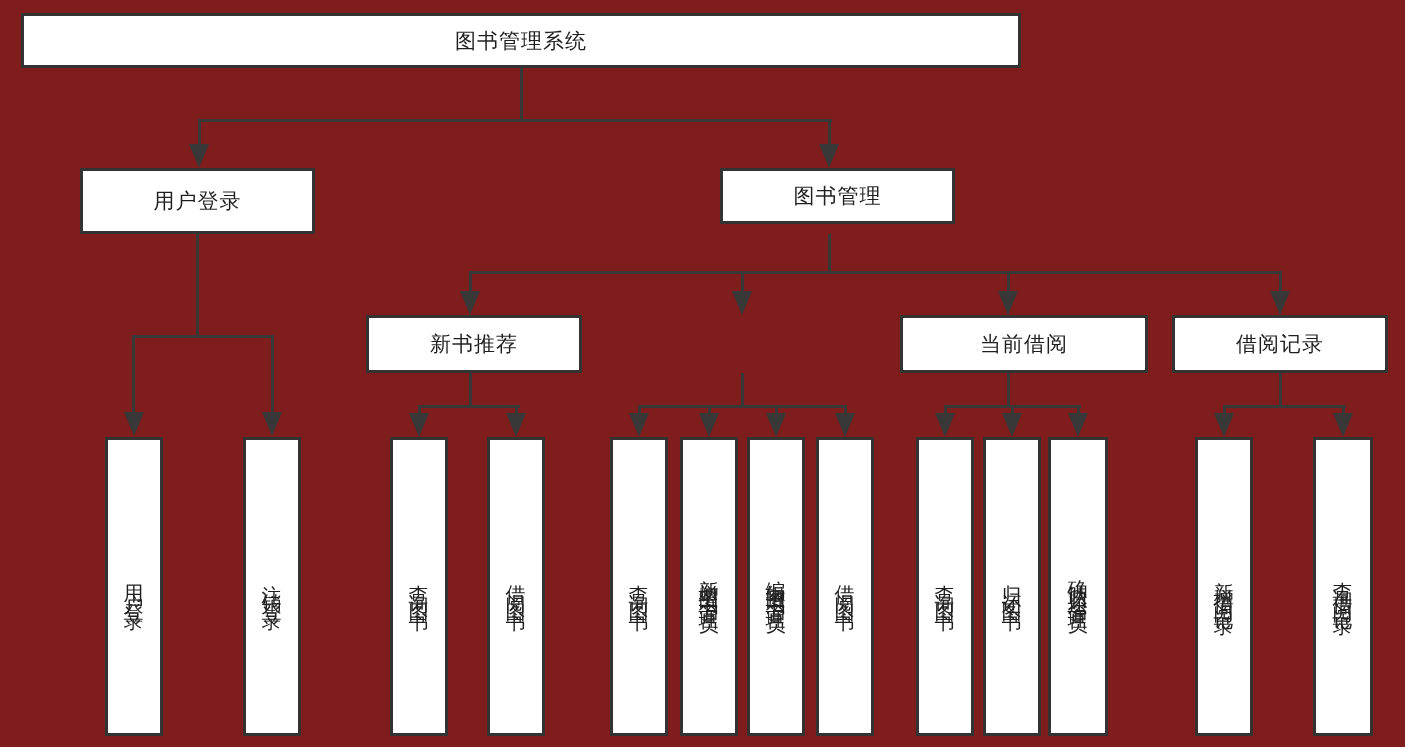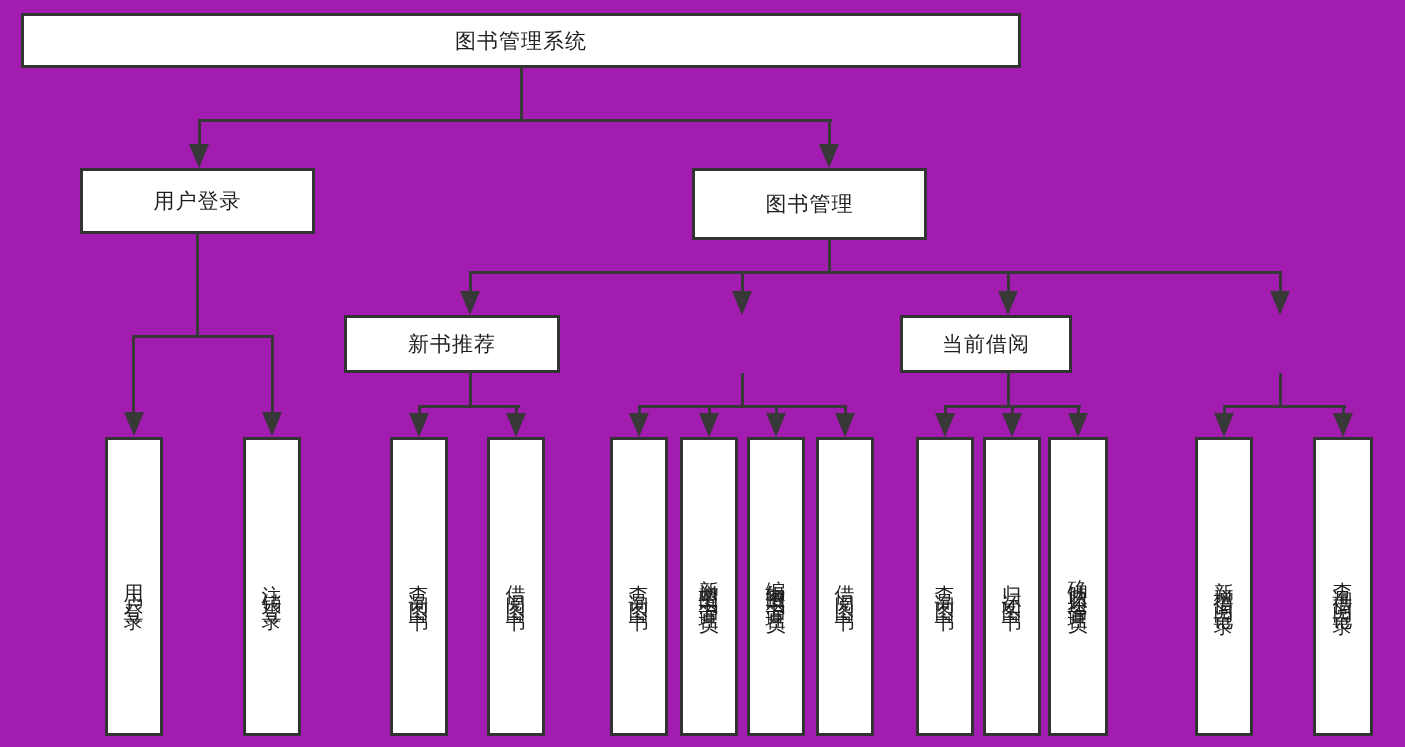--- a/index.html
+++ b/index.html
@@ -1,19 +1,19 @@
 <!DOCTYPE html>
 <html><head>
 <meta charset="utf-8">
 <style>
   html,body{margin:0;padding:0;background:#ffffff;}
   #canvas{
     position:relative;
     width:1405px;height:747px;
-    background:#a21caf;
+    background:#7f1d1d;
     font-family:"Liberation Sans","DejaVu Sans",sans-serif;
     color:#1f1f1f;
     overflow:hidden;
   }
   .hbox{
     position:absolute;
     box-sizing:border-box;
     border:3px solid #333333;
     background:#ffffff;
     display:flex;align-items:center;justify-content:center;
@@ -114,29 +114,32 @@
   <div class="ln" style="left:1342px;top:405px;width:3px;height:12px"></div>
   <div class="arr" style="left:1333px;top:413px"></div>
 
   <div class="hbox" style="left:21px;top:13px;width:1000px;height:55px">
     <span>图书管理系统</span>
   </div>
 
   <div class="hbox" style="left:80px;top:168px;width:235px;height:66px">
     <span>用户登录</span>
   </div>
-  <div class="hbox" style="left:692px;top:168px;width:235px;height:72px">
+  <div class="hbox" style="left:720px;top:168px;width:235px;height:56px">
     <span>图书管理</span>
   </div>
 
-  <div class="hbox" style="left:344px;top:315px;width:216px;height:58px">
+  <div class="hbox" style="left:366px;top:315px;width:216px;height:58px">
     <span>新书推荐</span>
   </div>
-  <div class="hbox" style="left:900px;top:315px;width:172px;height:58px">
+  <div class="hbox" style="left:900px;top:315px;width:248px;height:58px">
     <span>当前借阅</span>
+  </div>
+  <div class="hbox" style="left:1172px;top:315px;width:216px;height:58px">
+    <span>借阅记录</span>
   </div>
 
   <div class="leaf" style="left:105px">用户登录</div>
   <div class="leaf" style="left:243px">注销登录</div>
 
   <div class="leaf" style="left:390px">查询图书</div>
   <div class="leaf" style="left:487px">借阅图书</div>
 
   <div class="leaf" style="left:610px">查询图书</div>
   <div class="leaf" style="left:680px;letter-spacing:5px">新增图书（管理员）</div>

